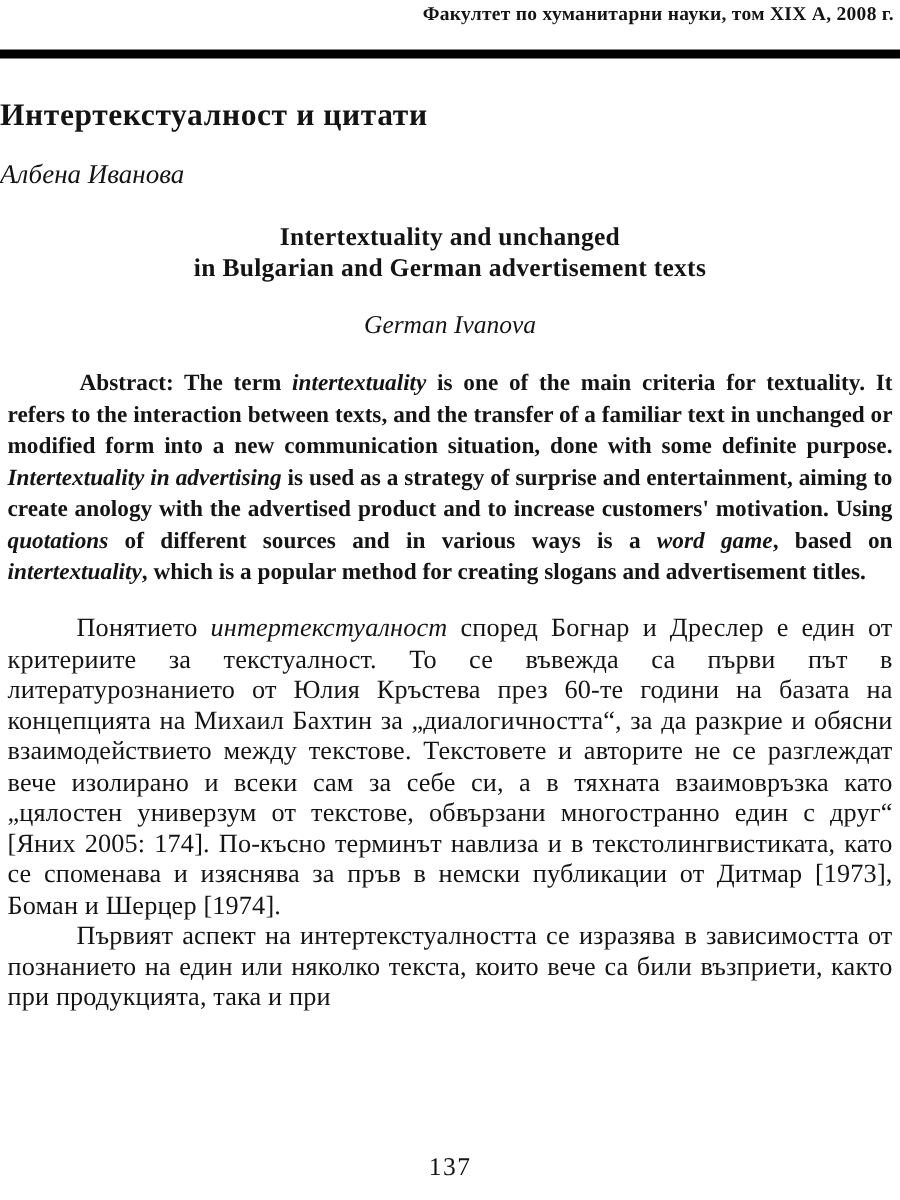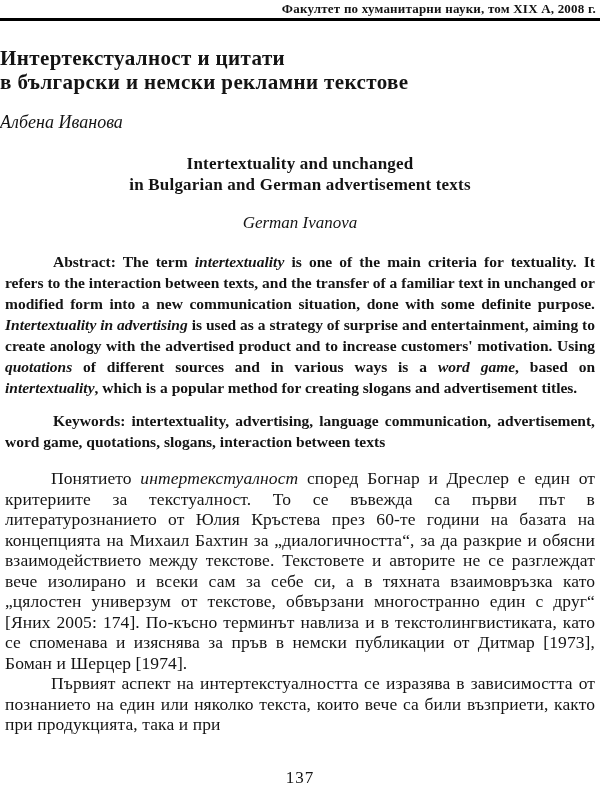--- a/index.html
+++ b/index.html
@@ -10,22 +10,22 @@
     color: #141414;
     font-family: "Liberation Serif", "DejaVu Serif", serif;
     overflow: hidden;
   }
   .page {
     position: relative;
     width: 600px; height: 800px;
     background: #ffffff;
   }
   .running-head {
-    padding: 1px 4px 2px 0;
-    border-bottom: 3px solid #000000;
+    padding: 1px 4px 17px 0;
+    border-bottom: 6px solid #000000;
     text-align: right;
     font-size: 13px;
     line-height: 15px;
     font-weight: bold;
     letter-spacing: 0.2px;
   }
   .title-bg {
     margin-top: 25px;
     font-weight: bold;
     font-size: 21px;
@@ -86,35 +86,33 @@
 </style>
 </head>
 <body>
 
 <div class="page">
 
   <div class="running-head">Факултет по хуманитарни науки, том XIX А, 2008 г.</div>
 
   <div class="title-bg">
     <div>Интертекстуалност и цитати</div>
-    <div>в български и немски рекламни текстове</div>
   </div>
 
   <div class="author-bg">Албена Иванова</div>
 
   <div class="title-en">
     <div>Intertextuality and unchanged</div>
     <div>in Bulgarian and German advertisement texts</div>
   </div>
 
   <div class="author-en">German Ivanova</div>
 
   <p class="abstract"><span>Abstract</span><span><span>: The term </span><span class="it">intertextuality</span><span> is one of the main criteria for textuality. It refers to the interaction between texts, and the transfer of a familiar text in unchanged or modified form into a new communication situation, done with some definite purpose. </span><span class="it">Intertextuality in advertising</span><span> is used as a strategy of surprise and entertainment, aiming to create anology with the advertised product and to increase customers' motivation. Using </span><span class="it">quotations</span><span> of different sources and in various ways is a </span><span class="it">word game</span><span>, based on </span><span class="it">intertextuality</span><span>, which is a popular method for creating slogans and advertisement titles.</span></span></p>
 
-  <p class="keywords"><span>Keywords</span><span>: intertextuality, advertising, language communication, advertisement, word game, quotations, slogans, interaction between texts</span></p>
 
   <div class="bodytext">
     <p><span>Понятието </span><span class="it">интертекстуалност</span><span> според Богнар и Дреслер е един от критериите за текстуалност. То се въвежда са първи път в литературознанието от Юлия Кръстева през 60-те години на базата на концепцията на Михаил Бахтин за „диалогичността“, за да разкрие и обясни взаимодействието между текстове. Текстовете и авторите не се разглеждат вече изолирано и всеки сам за себе си, а в тяхната взаимовръзка като „цялостен универзум от текстове, обвързани многостранно един с друг“ [Яних 2005: 174]. По-късно терминът навлиза и в текстолингвистиката, като се споменава и изяснява за пръв в немски публикации от Дитмар [1973], Боман и Шерцер [1974].</span></p>
     <p><span>Първият аспект на интертекстуалността се изразява в зависимостта от познанието на един или няколко текста, които вече са били възприети, както при продукцията, така и при</span></p>
   </div>
 
   <div class="page-number">137</div>
 
 </div>
 

